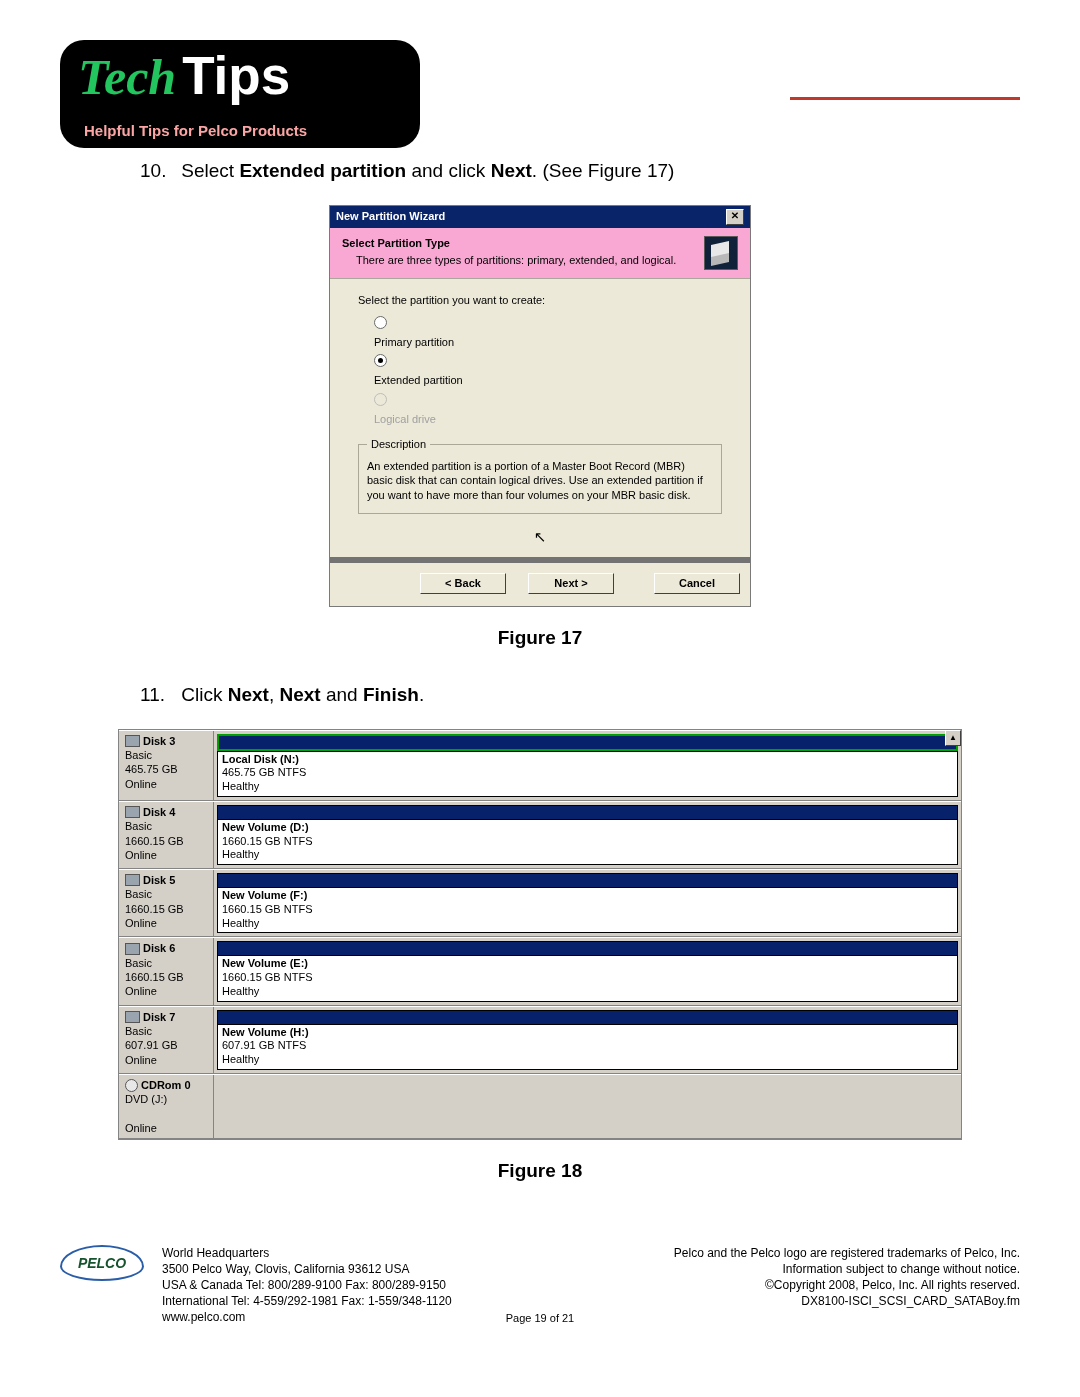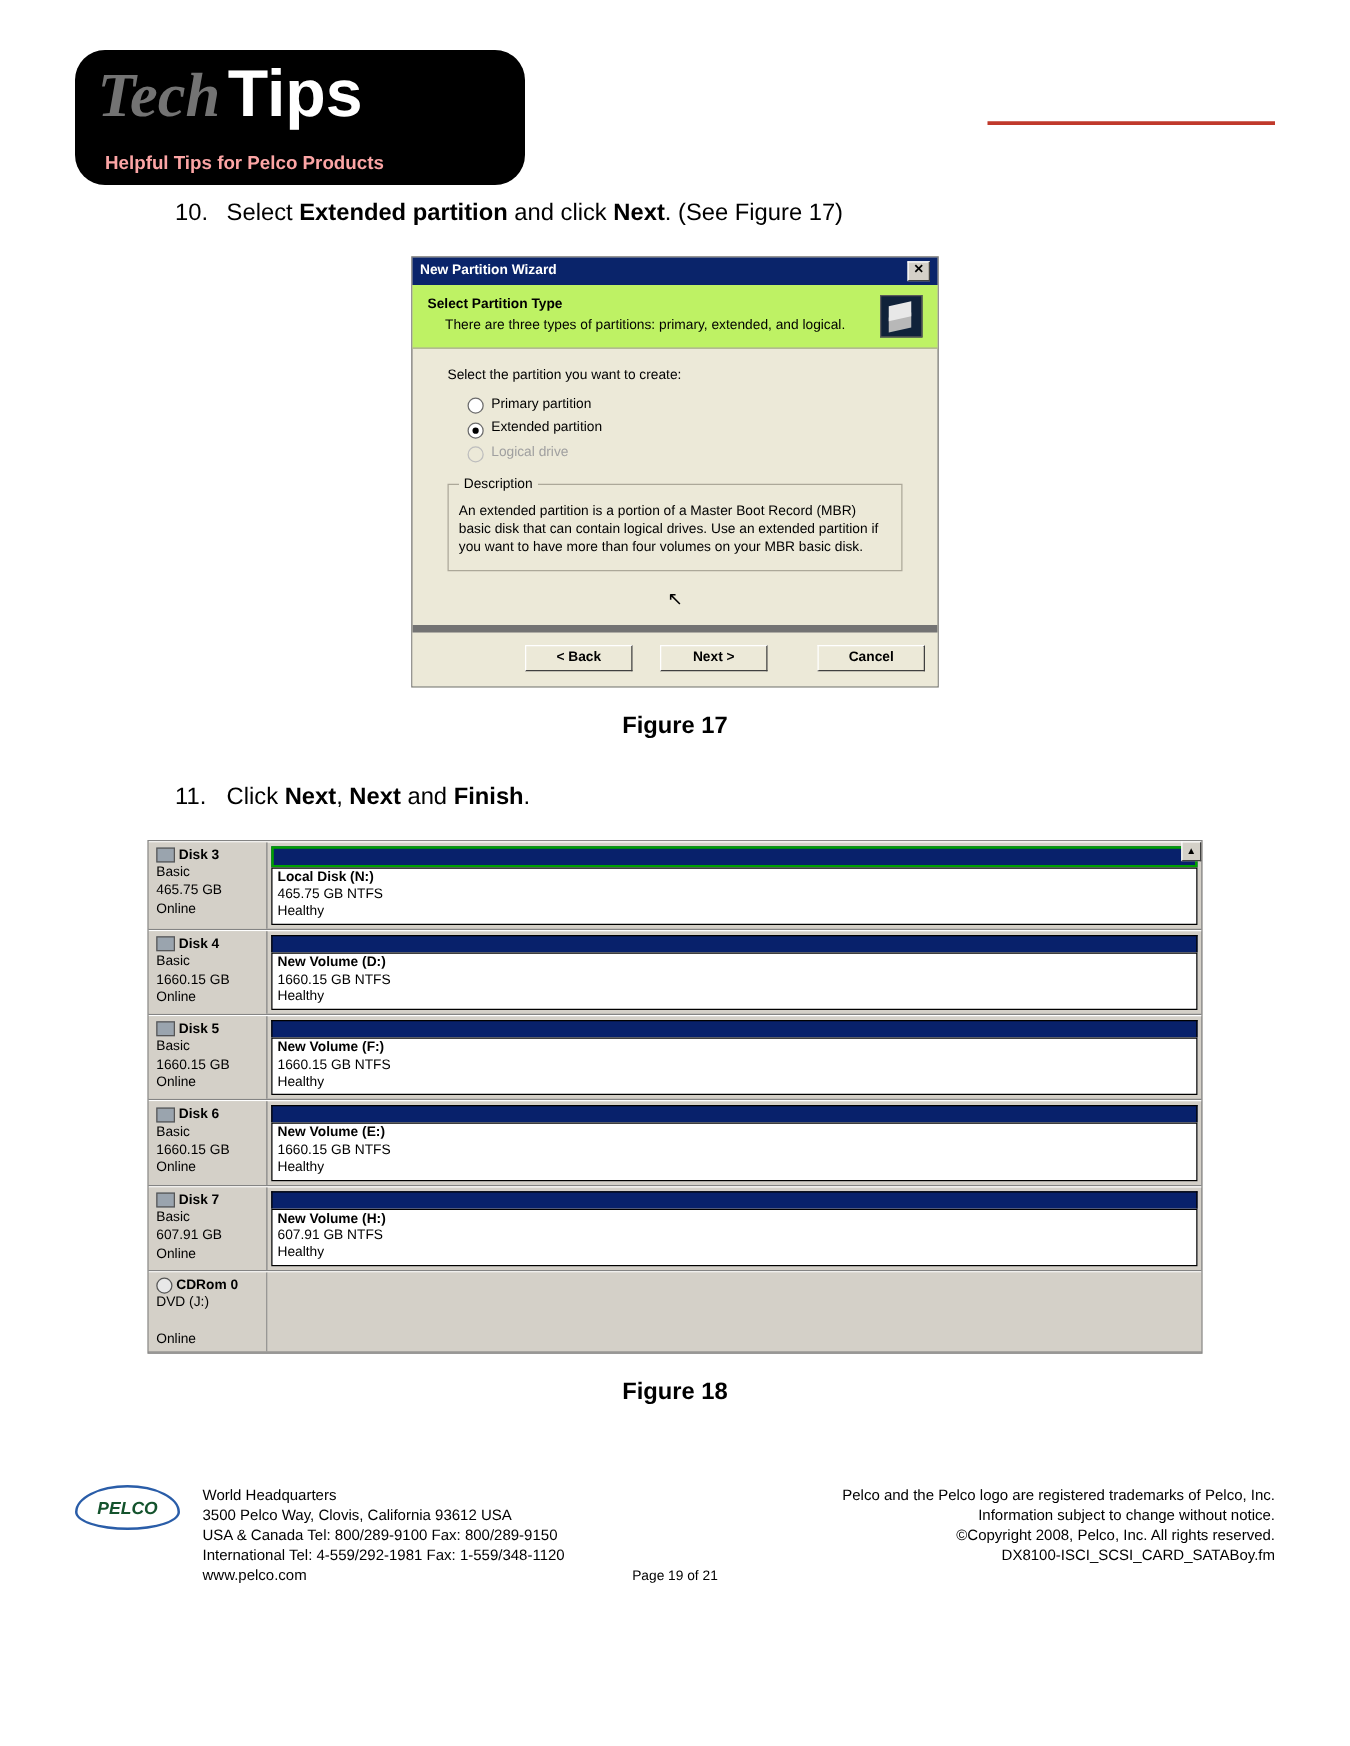--- a/index.html
+++ b/index.html
@@ -22,21 +22,21 @@
     flex-direction: column;
     justify-content: center;
     padding-left: 18px;
     box-sizing: border-box;
   }
   .header-logo .tech {
     font-family: 'Times New Roman', serif;
     font-style: italic;
     font-weight: bold;
     font-size: 50px;
-    color: #737373;
+    color: #22c55e;
     line-height: 1;
   }
   .header-logo .tips {
     font-family: Arial, sans-serif;
     font-weight: bold;
     font-size: 53px;
     color: #fff;
     line-height: 1;
     margin-left: 6px;
   }
@@ -99,21 +99,21 @@
     border: 1px solid #fff;
     border-right-color: #404040;
     border-bottom-color: #404040;
     color: #000;
     font-size: 10px;
     line-height: 12px;
     text-align: center;
     font-family: Arial, sans-serif;
   }
   .wizard .hdr {
-    background: #bef264;
+    background: #f9a8d4;
     padding: 8px 12px;
     border-bottom: 1px solid #aca899;
     display: flex;
     justify-content: space-between;
     align-items: flex-start;
   }
   .wizard .hdr .htitle {
     font-weight: bold;
     font-size: 11px;
     color: #000;
@@ -141,22 +141,23 @@
     box-shadow: 0 9px 0 #b8b8b8;
   }
   .wizard .body {
     padding: 14px 28px 10px 28px;
     color: #000;
   }
   .wizard .prompt { margin-bottom: 8px; }
   .wizard .radio-row {
     margin: 4px 0 4px 16px;
     display: flex;
-    align-items: flex-end;
+    align-items: flex-start;
     gap: 6px;
+    flex-direction: column;
   }
   .wizard .radio-row.disabled { color: #a0a0a0; }
   .wizard .radio {
     width: 11px; height: 11px;
     border: 1px solid #6b6b6b;
     border-radius: 50%;
     background: #fff;
     display: inline-flex;
     align-items: center; justify-content: center;
   }

